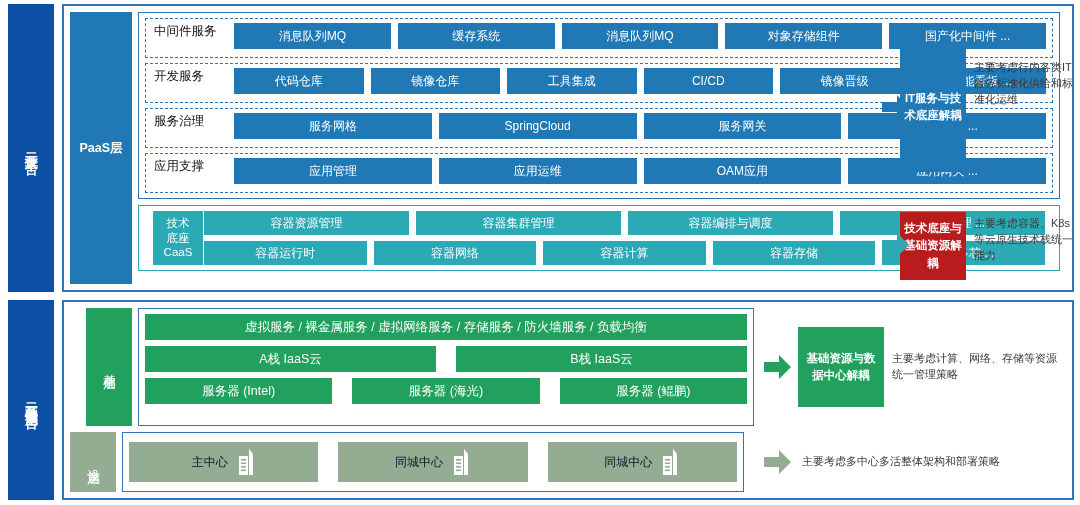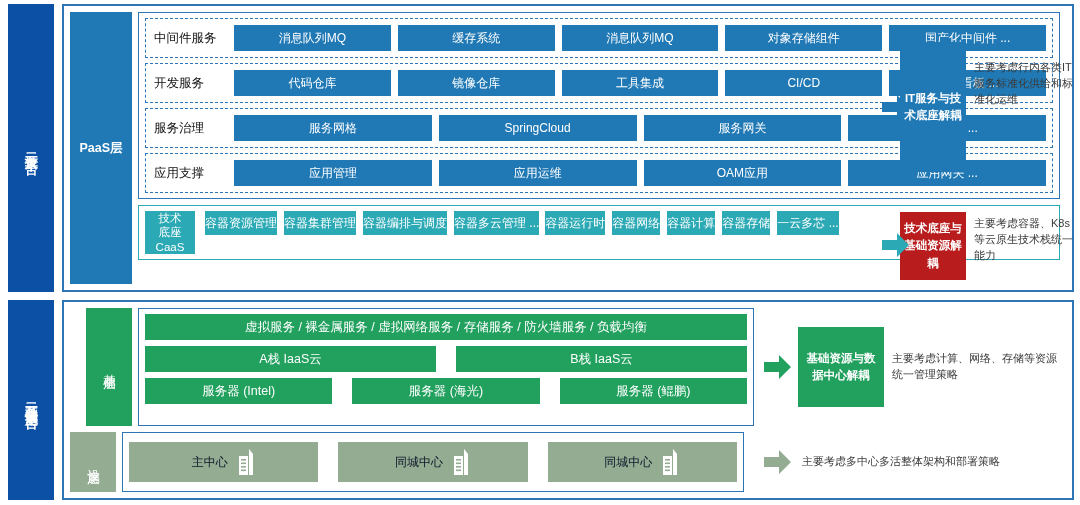--- a/index.html
+++ b/index.html
@@ -85,21 +85,21 @@
     padding: 5px 6px;
     box-sizing: border-box;
     display: flex;
     flex-direction: column;
     gap: 5px;
   }
 
   .cat-row {
     border: 1.5px dashed #2E75B6;
     display: flex;
-    align-items: center;
+    align-items: flex-start;
     padding: 4px 6px;
     box-sizing: border-box;
     gap: 6px;
     height: 40px;
   }
   .cat-label {
     flex: 0 0 74px;
     font-size: 12.5px;
     color: #111;
     text-align: left;
@@ -120,41 +120,42 @@
     justify-content: center;
     height: 26px;
     white-space: nowrap;
     box-sizing: border-box;
   }
 
   
   .caas-band {
     border: 1.5px solid #2BA9B4;
     margin-top: 6px;
-    padding: 5px 6px;
-    box-sizing: border-box;
-    display: flex;
-    gap: 10px;
+    padding: 5px 14px;
+    box-sizing: border-box;
+    display: flex;
+    gap: 1px;
     align-items: stretch;
   }
   .caas-tag {
     flex: 0 0 50px;
     background: #2BA9B4;
     color: #fff;
     font-size: 11.5px;
     display: flex;
     flex-direction: column;
     align-items: center;
     justify-content: center;
     line-height: 1.25;
     text-align: center;
   }
   .caas-grid {
     flex: 1 1 auto;
     display: flex;
+    flex-direction: column;
     gap: 6px;
   }
   .caas-line { display: flex; gap: 7px; }
   .chip-teal {
     flex: 1 1 0;
     background: #2BA9B4;
     color: #fff;
     font-size: 12px;
     display: flex;
     align-items: center;
@@ -282,20 +283,21 @@
             </div>
           </div>
 
           <div class="cat-row">
             <div class="cat-label">开发服务</div>
             <div class="cat-items">
               <div class="chip">代码仓库</div>
               <div class="chip">镜像仓库</div>
               <div class="chip">工具集成</div>
               <div class="chip">CI/CD</div>
+              <div class="chip">镜像晋级</div>
               <div class="chip">效能看板 ...</div>
             </div>
           </div>
 
           <div class="cat-row">
             <div class="cat-label">服务治理</div>
             <div class="cat-items">
               <div class="chip">服务网格</div>
               <div class="chip">SpringCloud</div>
               <div class="chip">服务网关</div>

